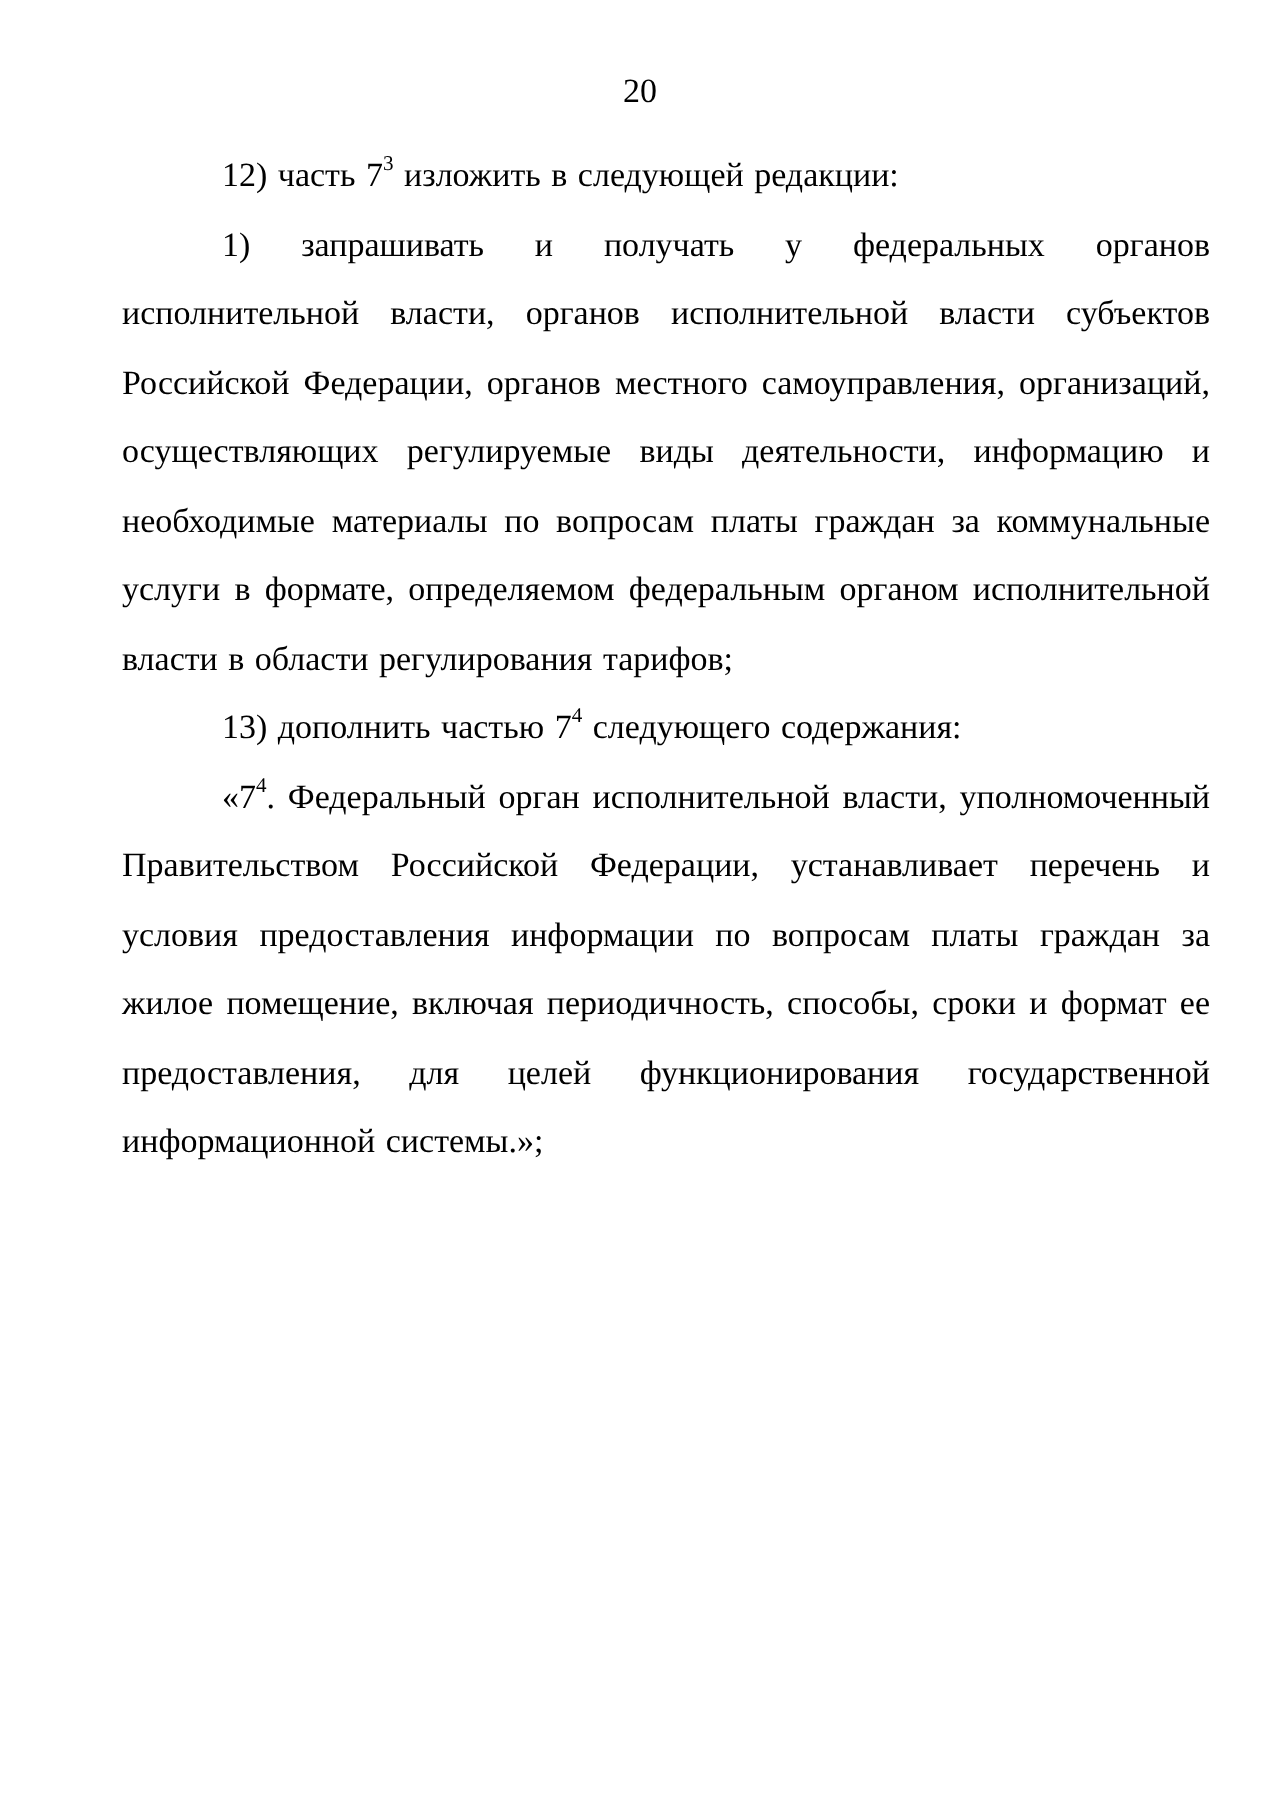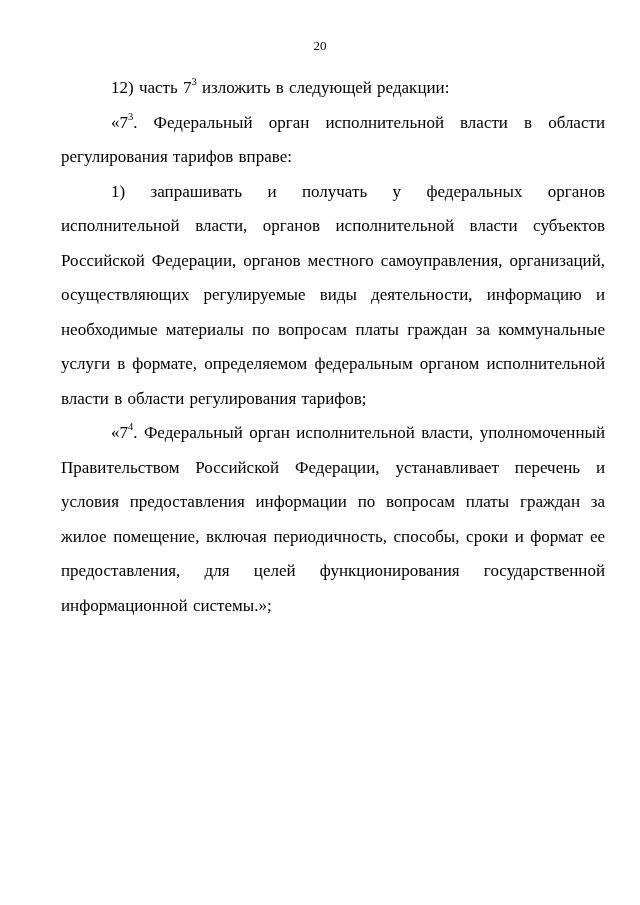--- a/index.html
+++ b/index.html
@@ -15,21 +15,21 @@
     color: #000000;
     font-family: "Liberation Serif", "DejaVu Serif", serif;
     overflow: hidden;
     box-sizing: border-box;
   }
   .page-number {
     padding-top: 36px;
     height: 20px;
     line-height: 20px;
     text-align: center;
-    font-size: 13px;
+    font-size: 17px;
     color: #000000;
   }
   .content {
     margin: 15px 35px 0 61px;
   }
   .content p {
     margin: 0;
     padding: 0;
     font-size: 17px;
     line-height: 34.5px;
@@ -44,17 +44,17 @@
     top: -1px;
   }
 </style>
 </head>
 <body>
 
 <div class="page">
   <div class="page-number">20</div>
   <div class="content">
       <p><span>12) часть 7</span><sup>3</sup><span> изложить в следующей редакции:</span></p>
-      <p><span>«7</span><sup>3</sup><span>.  Федеральный  орган  исполнительной  власти  в  области регулирования тарифов вправе:</span></p>
       <p><span>1) запрашивать и получать у федеральных органов исполнительной власти, органов исполнительной власти субъектов Российской Федерации, органов местного самоуправления, организаций, осуществляющих регулируемые виды деятельности, информацию и необходимые материалы по вопросам платы граждан за коммунальные услуги в формате, определяемом федеральным органом исполнительной власти в области регулирования тарифов;</span></p>
+      <p><span>13) дополнить частью 7</span><sup>4</sup><span> следующего содержания:</span></p>
       <p><span>«7</span><sup>4</sup><span>. Федеральный орган исполнительной власти, уполномоченный Правительством Российской Федерации, устанавливает перечень и условия предоставления информации по вопросам платы граждан за жилое помещение, включая периодичность, способы, сроки и формат ее предоставления, для целей функционирования государственной информационной системы.»;</span></p>
     </div>
 </div>
 
 </body></html>

